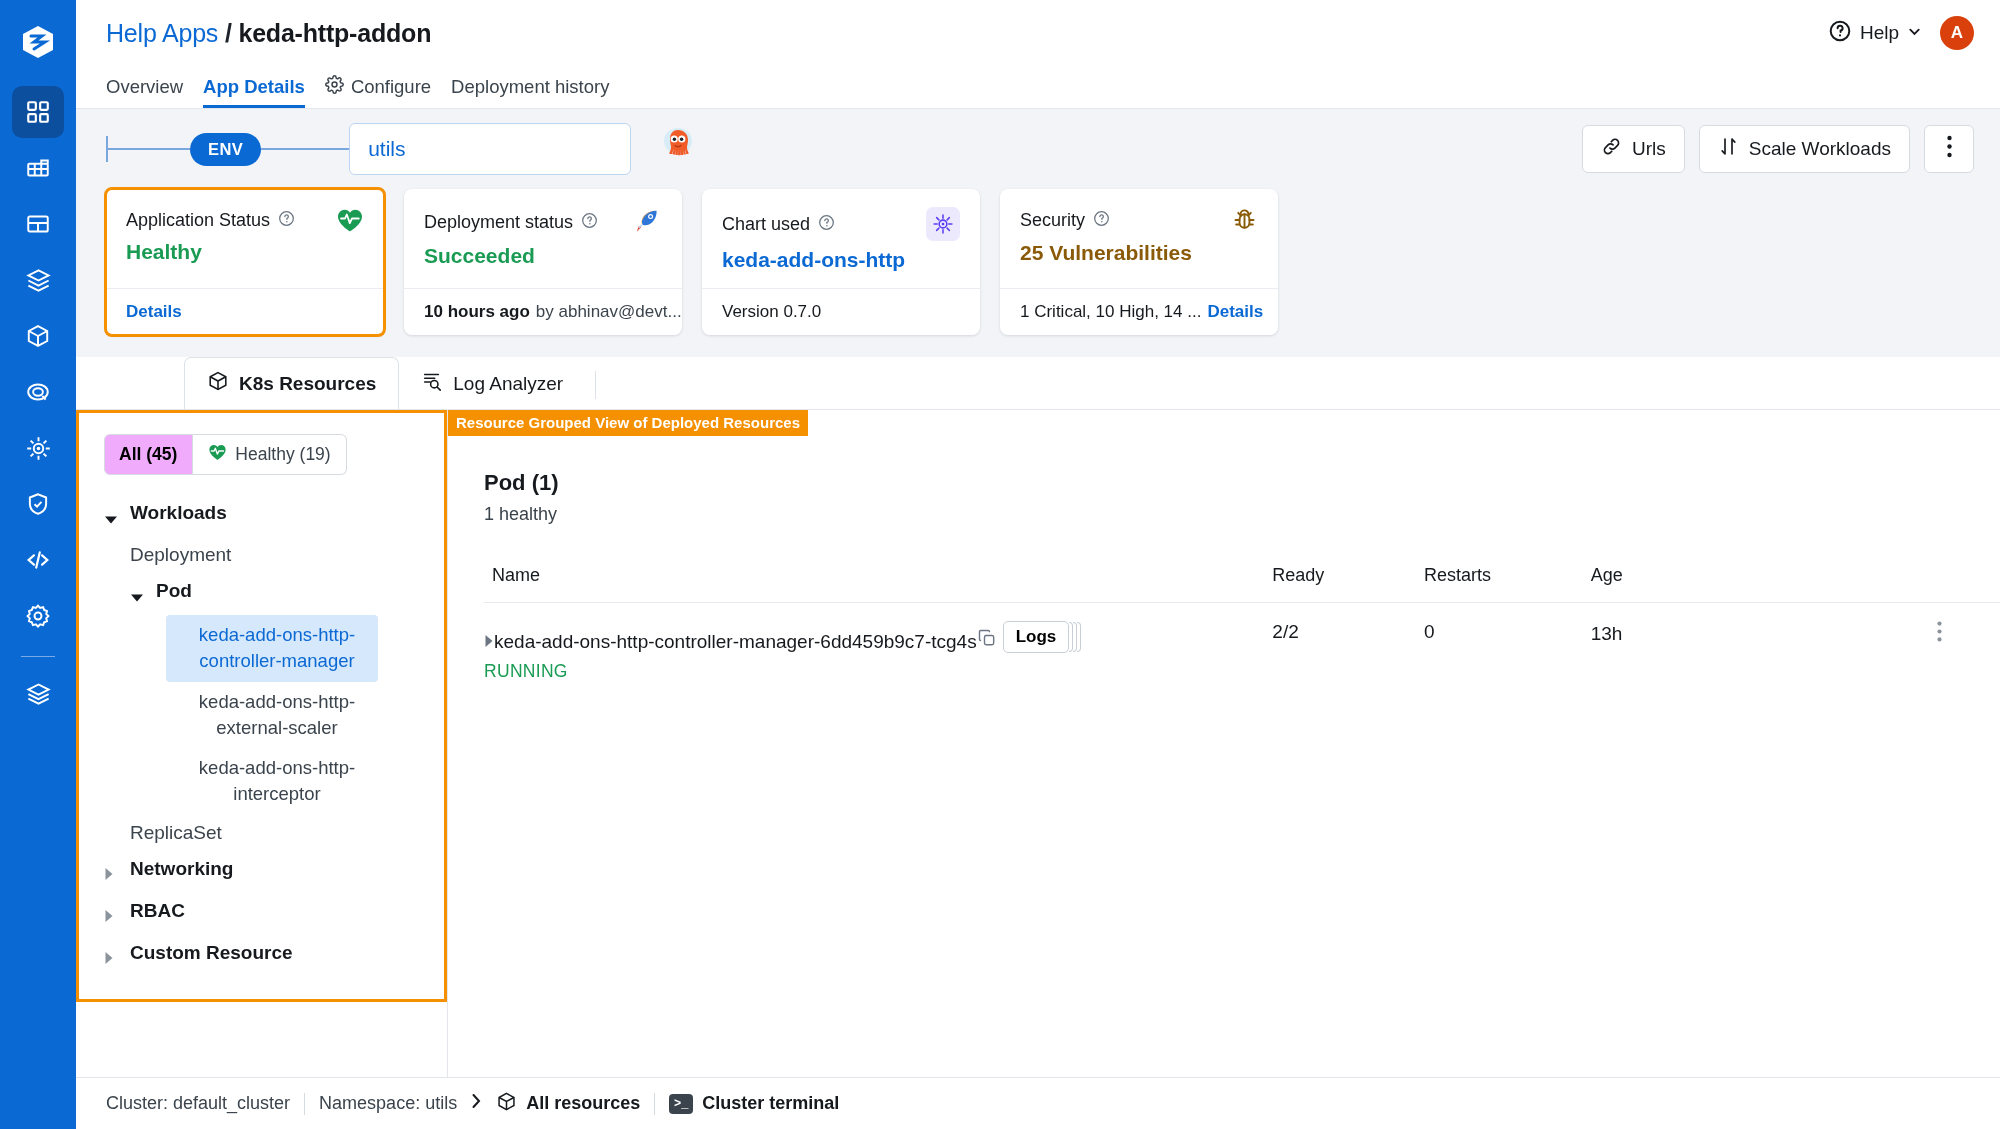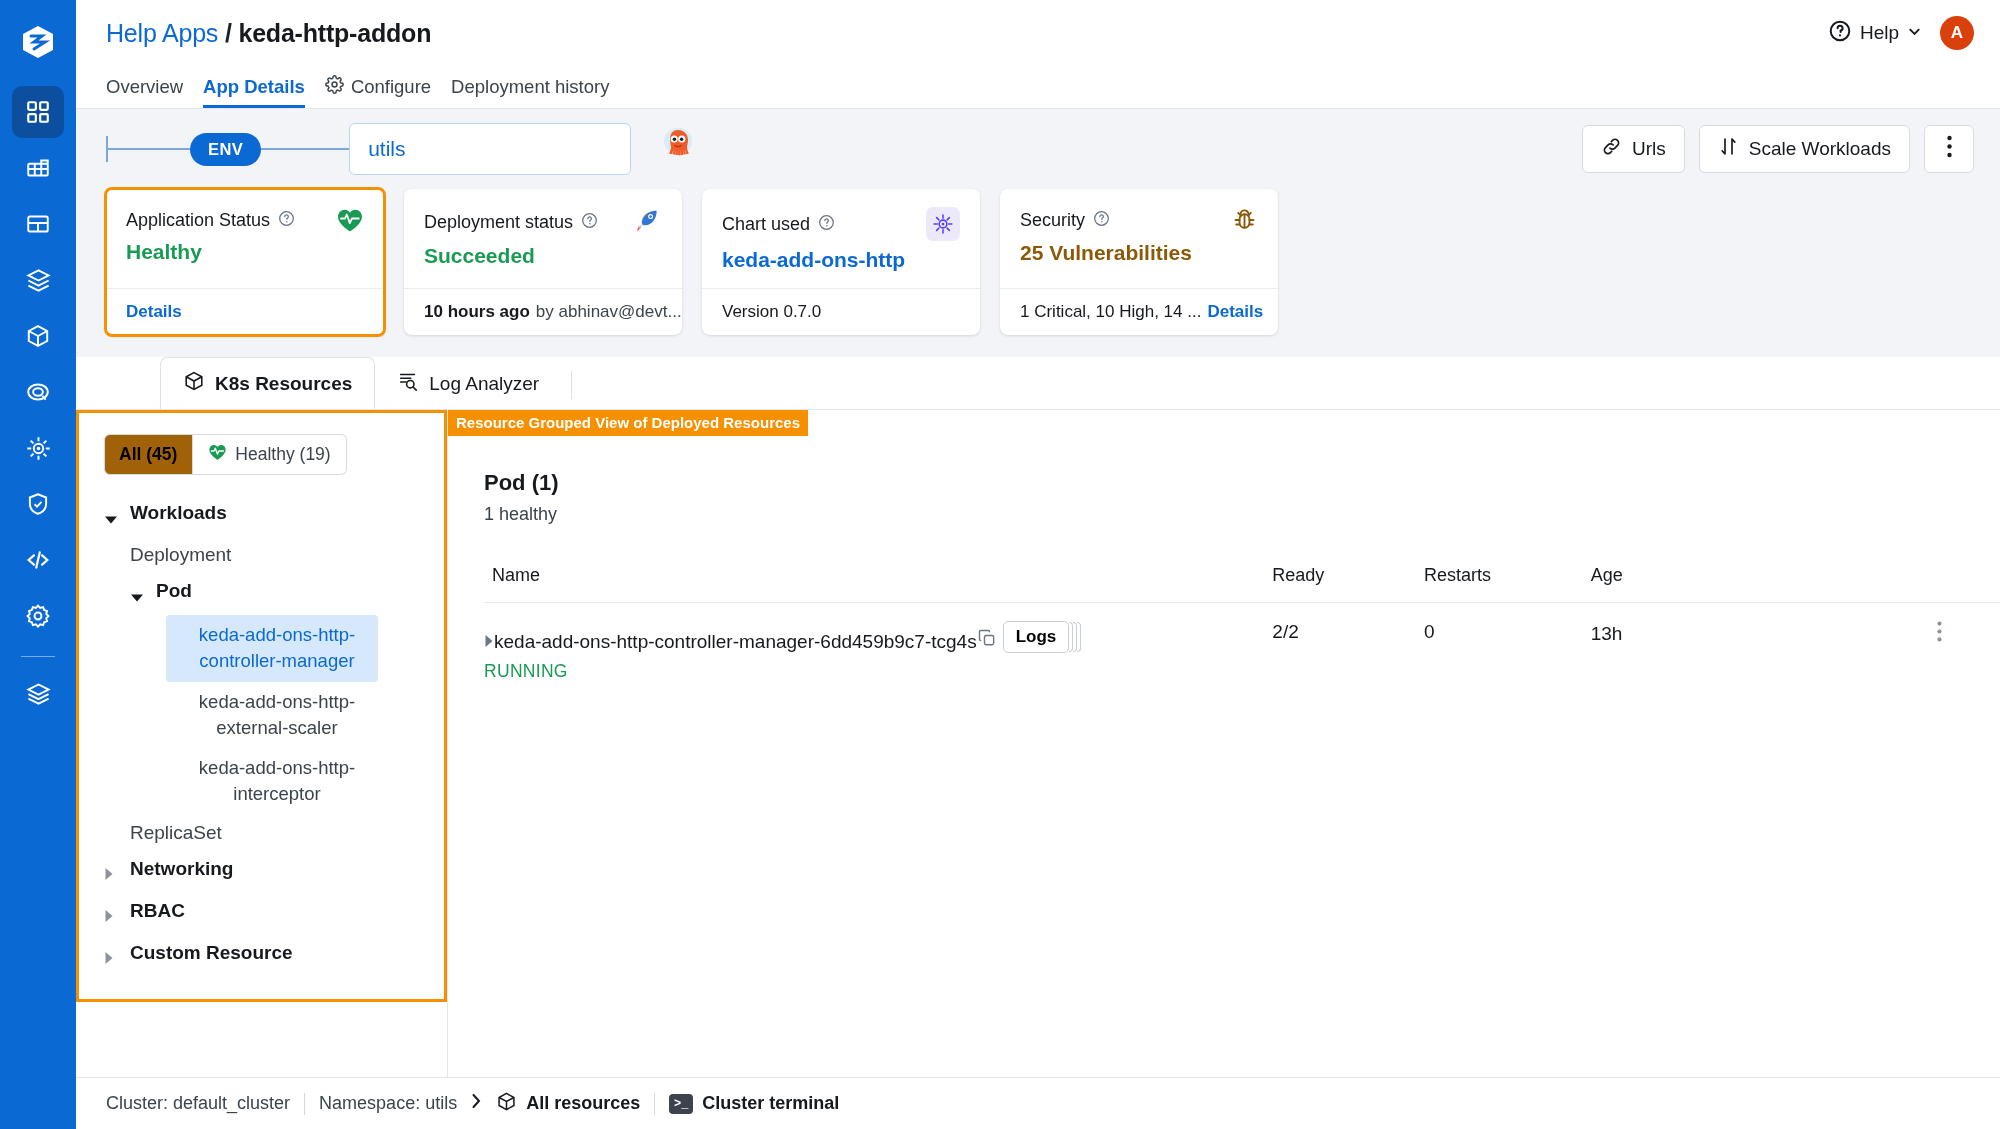--- a/index.html
+++ b/index.html
@@ -99,41 +99,41 @@
     border-top: 1px solid #e9edf1; padding: 13px 20px;
     font-size: 17px; color: #16191d; display: flex; align-items: baseline; gap: 6px;
     white-space: nowrap; overflow: hidden;
   }
   .card-foot .strong { font-weight: bold; }
   .card-foot .muted { color: #3b444c; }
   .card-foot .det { color: #0b69d4; font-weight: bold; cursor: pointer; }
 
   
   .rsec { flex: 1 1 auto; display: flex; flex-direction: column; min-height: 0; }
-  .rtabs { display: flex; align-items: flex-end; padding-left: 84px; height: 52px; background: #fff; position: relative; }
+  .rtabs { display: flex; align-items: flex-end; padding-left: 108px; height: 52px; background: #fff; position: relative; }
   .rtab {
     display: flex; align-items: center; gap: 10px; font-size: 19px;
     padding: 12px 22px; cursor: pointer; color: #16191d; border-radius: 7px 7px 0 0;
   }
   .rtab.active { font-weight: bold; border: 1px solid #dde2e8; border-bottom: none; background:#fff; }
   .rtab-div { width:1px; height: 28px; background:#dde2e8; margin: 0 4px 10px 10px; }
   .rbody { display: flex; flex: 1 1 auto; min-height: 0; border-top: 1px solid #e3e7ec; }
 
   
   .tree {
     width: 372px; flex: 0 0 372px; border-right: 1px solid #e3e7ec;
     padding: 24px 16px 10px 28px; overflow: hidden; position: relative;
   }
   .tree-outline { position:absolute; left: 0px; top: 0px; right: 0px; height: 592px; border: 3px solid #f59000; pointer-events:none; }
   .filters { display: flex; margin-bottom: 20px; }
   .chip-btn {
     border: 1px solid #d6dbe1; font-size: 17.5px; padding: 8px 15px;
     display:flex; align-items:center; gap:8px; cursor: pointer; background:#fff;
   }
-  .chip-btn.sel { background: #a16207; font-weight: bold; border-radius: 6px 0 0 6px; padding-left: 14px; }
+  .chip-btn.sel { background: #f0abfc; font-weight: bold; border-radius: 6px 0 0 6px; padding-left: 14px; }
   .chip-btn.alt { border-left: none; border-radius: 0 6px 6px 0; color: #3b444c; }
   .tnode { display:flex; align-items:flex-start; gap: 8px; padding: 7px 0; font-size: 19px; cursor: pointer; }
   .tnode .caret { width: 18px; flex: 0 0 18px; margin-top: 6px; }
   .tnode.group { font-weight: bold; color: #16191d; }
   .tnode.sub { color: #3b444c; padding-left: 26px; }
   .tleaf {
     font-size: 18.5px; color: #3b444c; padding: 7px 10px 7px 20px; margin-left: 62px;
     border-radius: 4px; line-height: 1.42; cursor: pointer; max-width: 212px; text-align: center;
   }
   .tleaf.sel { background: #d6e8fb; color: #0b69d4; }

